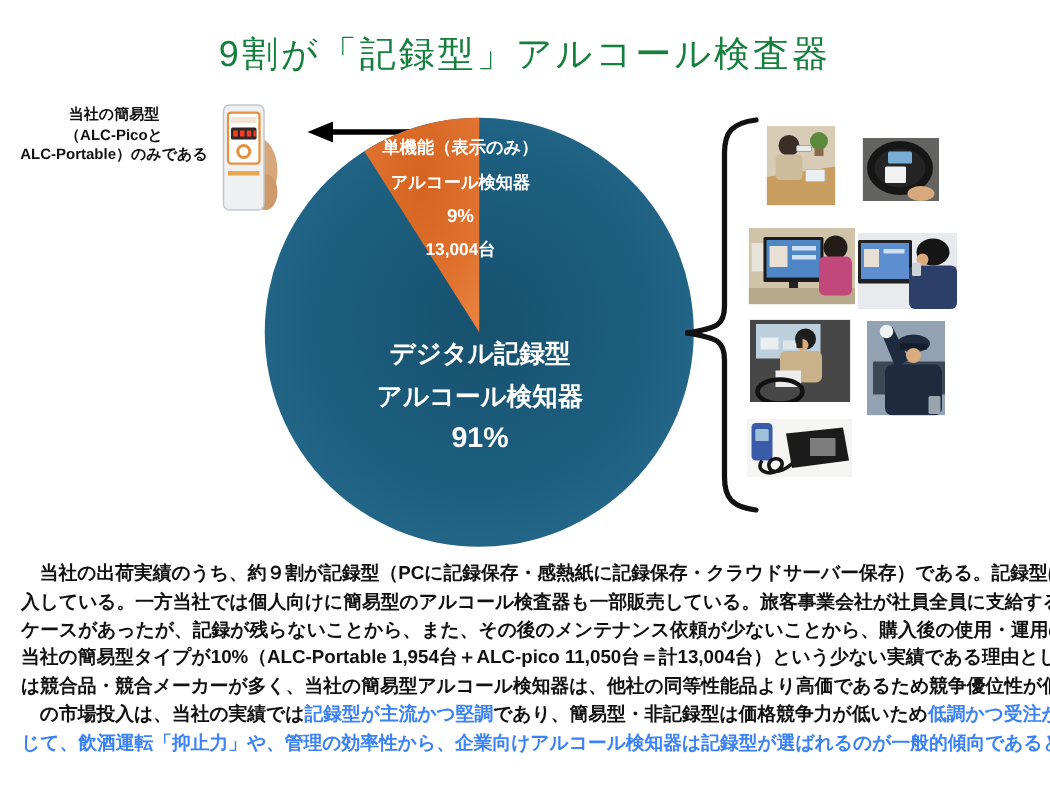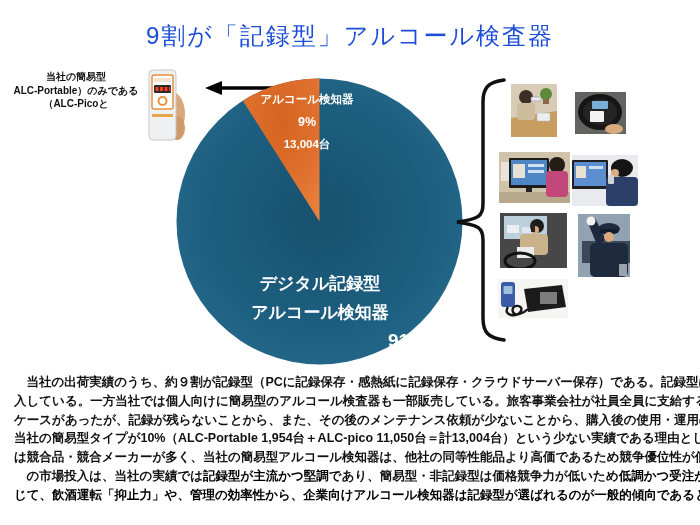--- a/index.html
+++ b/index.html
@@ -5,70 +5,70 @@
   html,body{margin:0;padding:0;}
   body{
     width:700px;height:525px;position:relative;background:#ffffff;
     font-family:"Liberation Sans","DejaVu Sans",sans-serif;
     overflow:hidden;
   }
   .abs{position:absolute;}
   
   #title{
     top:20px;left:0;width:700px;text-align:center;
-    font-size:24px;letter-spacing:2px;color:#1d4ed8;font-weight:500;
+    font-size:24px;letter-spacing:2px;color:#15803d;font-weight:500;
   }
   
   #left-note{
     top:70px;left:0;width:152px;text-align:center;
     font-size:10px;line-height:13.5px;font-weight:600;color:#111;
   }
   
   #device{top:68px;left:144px;width:42px;height:76px;}
   
   #arrow{top:80px;left:203px;width:88px;height:16px;}
   
   #pie{top:78px;left:176px;width:287px;height:287px;}
   .pie-label{color:#ffffff;font-weight:bold;text-align:center;}
   #small-label{top:88px;left:232px;width:150px;font-size:11.5px;line-height:22.5px;}
   #small-label .pct{font-size:12.5px;}
-  #large-label{top:221px;left:214px;width:212px;margin-top:48px;}
+  #large-label{top:221px;left:214px;width:212px;}
   #large-label .l{font-size:17px;line-height:29px;}
-  #large-label .pct{font-size:19px;line-height:28px;text-align:right;}
+  #large-label .pct{font-size:19px;line-height:28px;}
   #large-label .units{font-size:12.5px;line-height:20px;}
   
   #brace{top:78px;left:452px;width:54px;height:264px;}
   
   .photo{position:absolute;overflow:hidden;}
   .photo svg{display:block;width:100%;height:100%;}
   #photo-1{top:84px;left:511px;width:46px;height:53px;}
   #photo-2{top:92px;left:575px;width:51px;height:42px;}
   #photo-3{top:152px;left:499px;width:71px;height:51px;}
   #photo-4{top:155px;left:572px;width:66px;height:51px;}
   #photo-5{top:213px;left:500px;width:67px;height:55px;}
   #photo-6{top:214px;left:578px;width:52px;height:63px;}
   #photo-7{top:279px;left:498px;width:70px;height:39px;}
   
   #analysis{
     top:373px;left:14px;width:674px;
     font-size:12.5px;line-height:18.8px;font-weight:600;color:#111;
   }
   .a-line{text-align:justify;text-align-last:justify;white-space:nowrap;}
   .a-line.last{text-align:left;text-align-last:left;}
-  .red{color:#000000;margin-top:24px;}
+  .red{color:#3b82f6;margin-top:24px;}
 </style>
 </head>
 <body>
 
 <div id="title" class="abs">9割が「記録型」アルコール検査器</div>
 
 <div id="left-note" class="abs">
   <div>当社の簡易型</div>
+  <div>（ALC-Picoと</div>
   <div>ALC-Portable）のみである</div>
-  <div>（ALC-Picoと</div>
 </div>
 
 <div id="device" class="abs">
   <svg viewBox="0 0 42 76" preserveAspectRatio="none">
     <ellipse cx="28" cy="46" rx="13" ry="22" fill="#d9a87a"></ellipse>
     <ellipse cx="33" cy="60" rx="8" ry="12" fill="#cf9a6a"></ellipse>
     <rect x="5" y="2" width="27" height="70" rx="4" fill="#eef0f2" stroke="#c3c8cc" stroke-width="1"></rect>
     <rect x="8" y="7" width="21" height="34" rx="2" fill="#ffffff" stroke="#e79140" stroke-width="1.5"></rect>
     <rect x="10" y="10" width="17" height="4" fill="#f2e3d2"></rect>
     <rect x="10" y="17" width="17" height="8" rx="1" fill="#2a2a2a"></rect>
@@ -97,20 +97,21 @@
       <stop offset="0%" stop-color="#d4641f"></stop>
       <stop offset="60%" stop-color="#df702e"></stop>
       <stop offset="100%" stop-color="#e9823e"></stop>
     </radialGradient>
   </defs>
   <circle cx="143.5" cy="143.5" r="143" fill="url(#gradTeal)"></circle>
   <path id="small-slice-path" fill="url(#gradOrange)" d="M 143.5 143.5 L 66.9 22.8 A 143 143 0 0 1 143.5 0.5 Z"></path>
 </svg>
 
 <div id="small-label" class="abs pie-label">
+  <div>単機能（表示のみ）</div>
   <div>アルコール検知器</div>
   <div class="pct">9%</div>
   <div>13,004台</div>
 </div>
 
 <div id="large-label" class="abs pie-label">
   <div class="l">デジタル記録型</div>
   <div class="l">アルコール検知器</div>
   <div class="pct">91%</div>
 </div>

